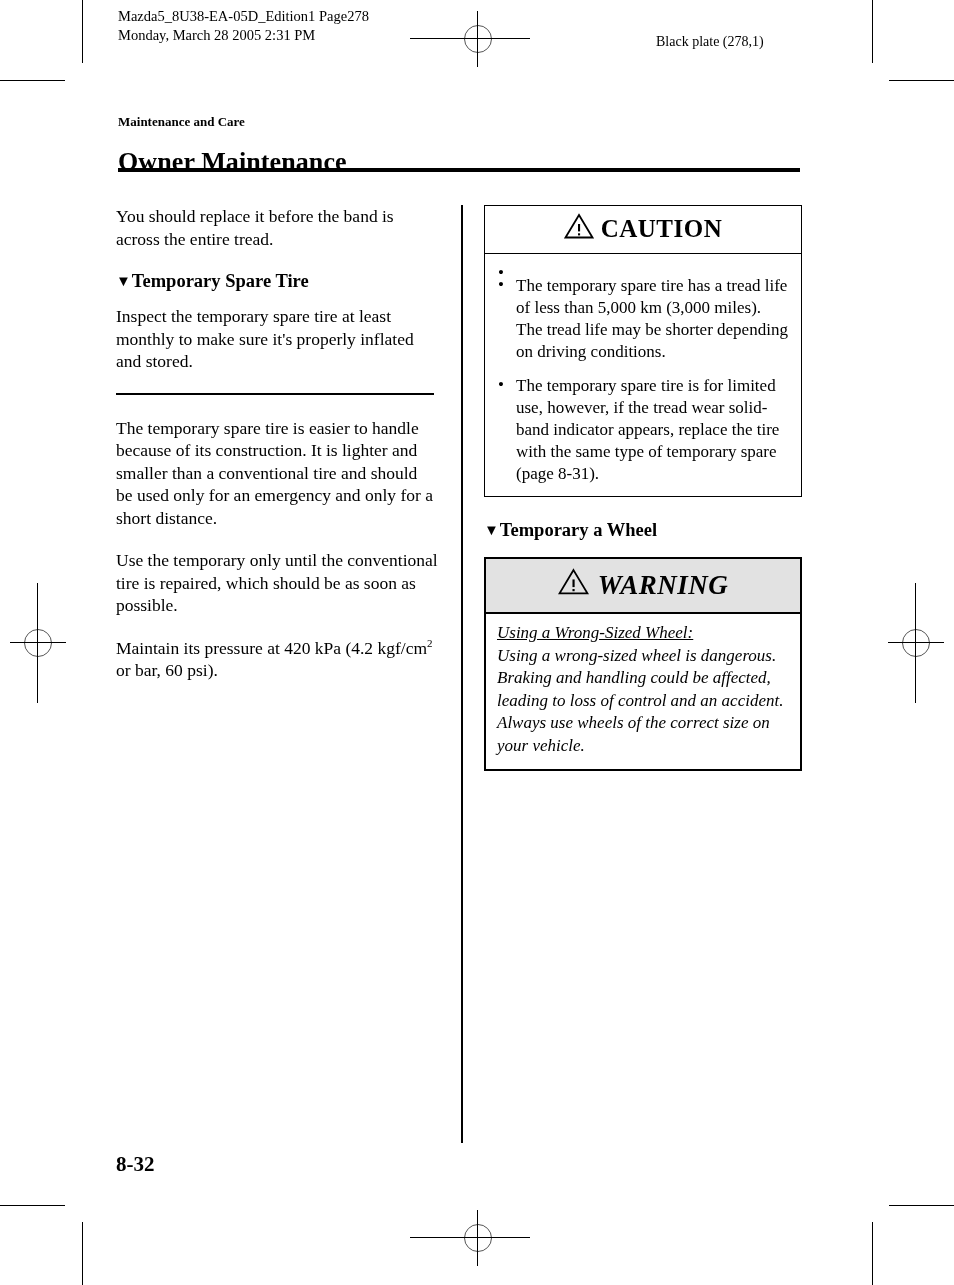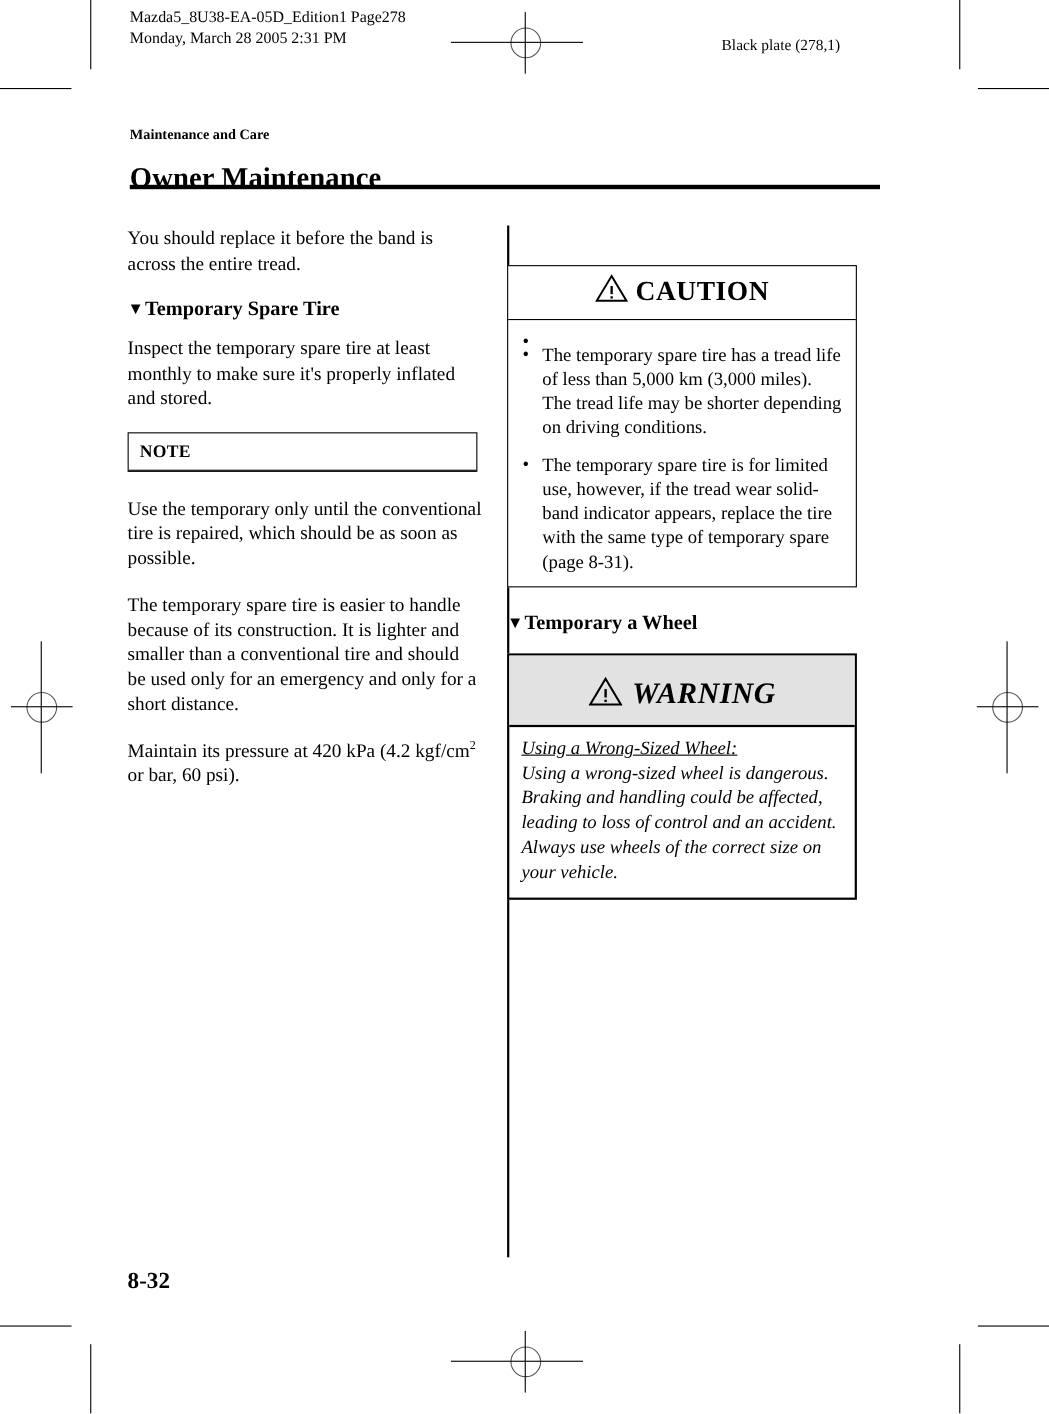--- a/index.html
+++ b/index.html
@@ -77,21 +77,21 @@
     background: #000;
   }
 
   
   .col {
     position: absolute;
     top: 205px;
     width: 322px;
   }
   .col-left  { left: 116px; }
-  .col-right { left: 461px; margin-top: 36px; }
+  .col-right { left: 484px; }
 
   .col-divider {
     position: absolute;
     left: 461px; top: 205px;
     width: 2px; height: 938px;
     background: #000;
   }
 
   p.body {
     margin: 0 0 20px 0;
@@ -172,27 +172,27 @@
   
   .warning-box {
     border: 2.5px solid #000;
     width: 318px;
     background: #fff;
   }
   .warning-head {
     background: #e2e2e2;
     border-bottom: 2.5px solid #000;
     text-align: center;
-    padding: 19px 0 10px 0;
+    padding: 9px 0 10px 0;
     font-size: 27px;
     font-weight: bold;
     font-style: italic;
     letter-spacing: .5px;
     display: flex;
-    align-items: flex-start;
+    align-items: center;
     justify-content: center;
     gap: 9px;
   }
   .warning-body {
     padding: 8px 11px 12px 11px;
     font-size: 17px;
     line-height: 22.5px;
     font-weight: normal;
     font-style: italic;
   }
@@ -272,26 +272,25 @@
 
   <p class="body">You should replace it before the band is across the entire tread.</p>
 
   <h3 class="sub">
     <span class="tri">▼</span><span>Temporary Spare Tire</span>
   </h3>
 
   <p class="body">Inspect the temporary spare tire at least monthly to make sure it's properly inflated and stored.</p>
 
   <div class="note-box">
-    <div class="note-head">NOTE</div>
   </div>
 
+  <p class="body">The temporary spare tire is easier to handle because of its construction. It is lighter and smaller than a conventional tire and should be used only for an emergency and only for a short distance.</p>
+
   <p class="body">Use the temporary only until the conventional tire is repaired, which should be as soon as possible.</p>
-
-  <p class="body">The temporary spare tire is easier to handle because of its construction. It is lighter and smaller than a conventional tire and should be used only for an emergency and only for a short distance.</p>
 
   <p class="body"><span>Maintain its pressure at 420 kPa (4.2 kgf/</span><span>cm</span><sup class="sq">2</sup><span> or bar, 60 psi).</span></p>
 
 </div>
 
 <div class="col col-right">
 
   <div class="caution-box">
     <div class="caution-head">
       <span class="tri-icon">

